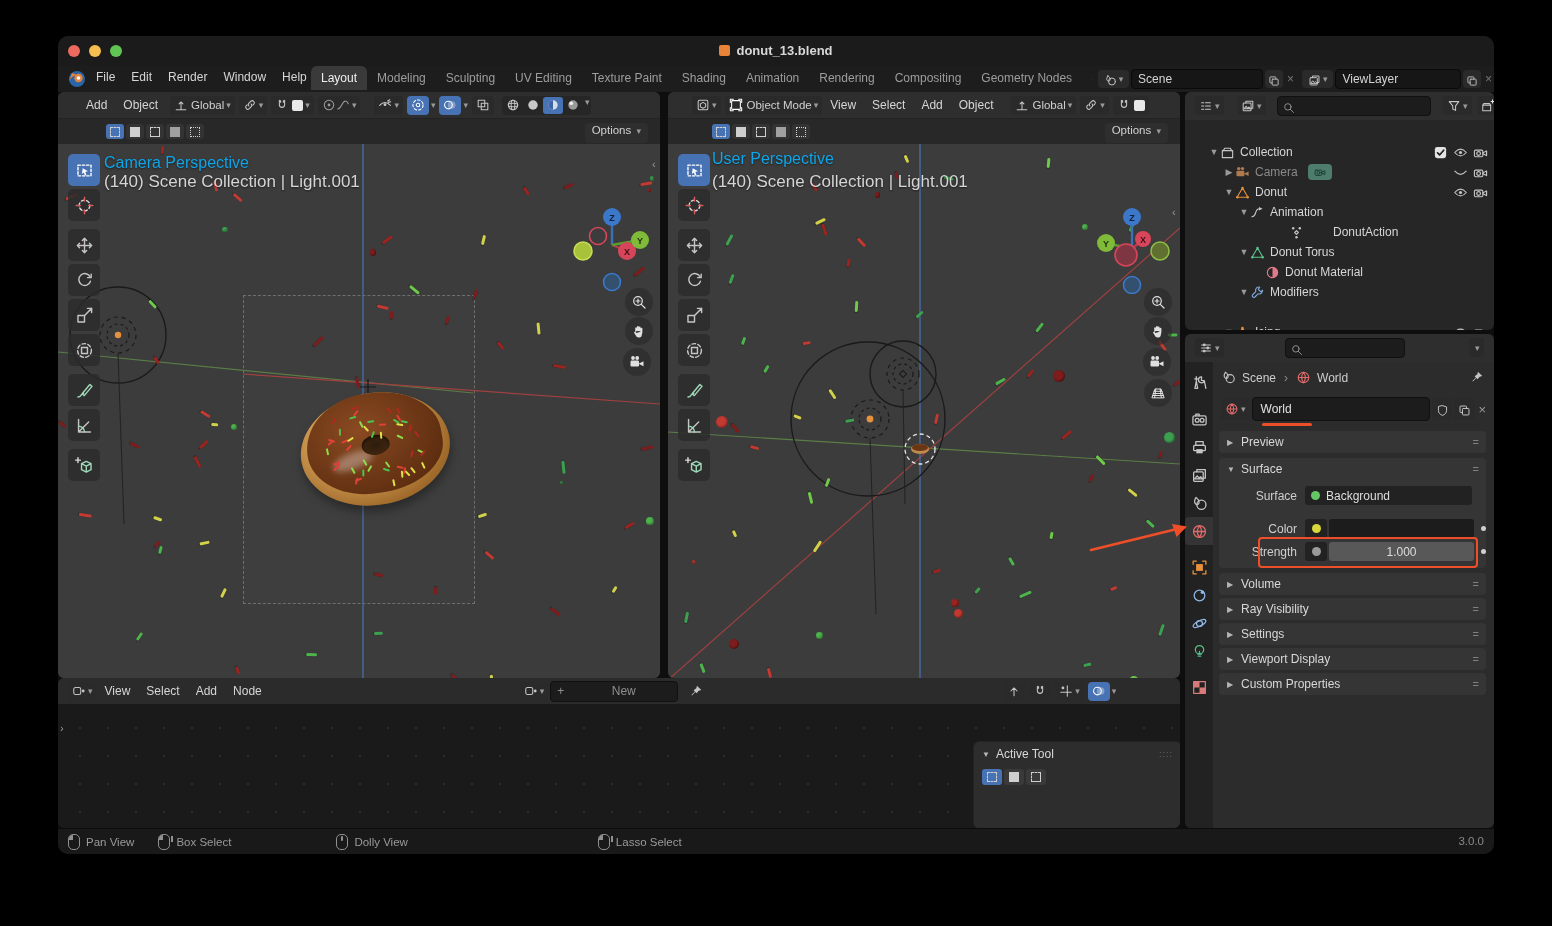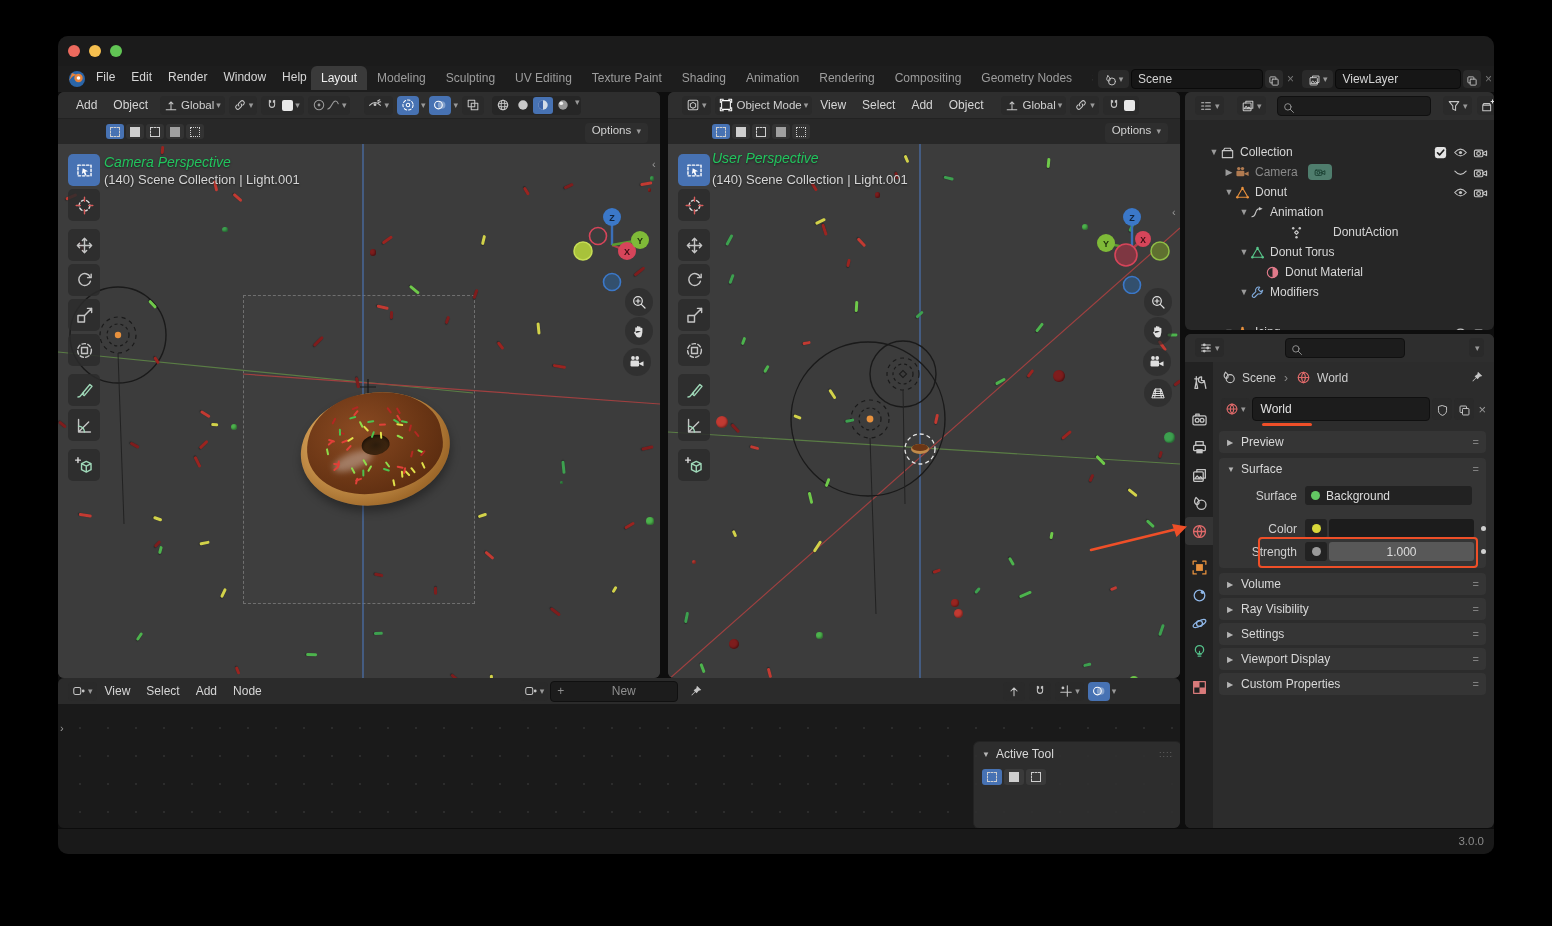--- a/index.html
+++ b/index.html
@@ -25,42 +25,42 @@
   .caret{color:#999;font-size:9px;margin-left:2px;}
   
   .area{background:#303030;border-radius:6px;overflow:hidden;}
   #vpL{left:0;top:56px;width:602px;height:586px;}
   #vpR{left:610px;top:56px;width:512px;height:586px;}
   #outliner{left:1127px;top:56px;width:309px;height:238px;background:#262626;}
   #props{left:1127px;top:298px;width:309px;height:494px;background:#2c2c2c;}
   #nodeed{left:0;top:642px;width:1122px;height:150px;background:#191919;}
   .statusbar{left:0;top:792px;width:1436px;height:26px;background:#191919;border-top:1px solid #0c0c0c;color:#9a9a9a;font-size:11.5px;}
   
-  .vp-header{left:0;top:0;right:0;height:26px;background:#2e2e2e;display:flex;align-items:center;padding-left:10px;white-space:nowrap;overflow:hidden;}
+  .vp-header{left:0;top:0;right:0;height:26px;background:#2e2e2e;display:flex;align-items:center;padding-left:20px;white-space:nowrap;overflow:hidden;}
   .vp-toolrow{left:0;top:26px;right:0;height:26px;background:#282828;border-top:1px solid #222;}
   .vp-canvas{left:0;top:52px;right:0;bottom:0;background:#3c3c3c;overflow:hidden;}
   .hmenu{color:#d6d6d6;font-size:12px;padding:4px 8px;}
   .wbtn{height:19px;background:#2a2a2a;border-radius:4px;display:inline-flex;align-items:center;padding:0 4px;margin-left:4px;color:#d0d0d0;font-size:11.5px;}
   .wbtn.blue{background:#4772b3;}
   .wbtn .ic{width:14px;height:14px;display:inline-block;}
   .shade-group{display:inline-flex;background:#262626;border-radius:4px;margin-left:8px;padding:1px;}
   .shade-group .s{width:20px;height:17px;display:flex;align-items:center;justify-content:center;border-radius:3px;}
   .shade-group .s.on{background:#4772b3;}
   .selmode{position:absolute;left:0;top:5px;display:flex;}
   .selmode .m{width:18px;height:15px;border-radius:3px;background:#333;margin-right:2px;display:flex;align-items:center;justify-content:center;}
   .selmode .m.on{background:#4772b3;}
   .msq{width:8px;height:8px;border:1px dashed #cfcfcf;}
   .msq.solid{border-style:solid;background:#cfcfcf;}
   .options{position:absolute;top:4px;height:18px;color:#d0d0d0;font-size:11.5px;background:#2e2e2e;border-radius:4px;padding:1px 7px;}
   .vp-toolbar{position:absolute;left:10px;width:32px;}
   .tbtn{position:absolute;left:0;width:32px;height:32px;background:#2b2b2bd9;border-radius:5px;display:flex;align-items:center;justify-content:center;}
   .tbtn.on{background:#4772b3;}
   .tbtn .ic{width:19px;height:19px;}
-  .ovl-text{color:#22c55e;font-size:14px;text-shadow:0 1px 2px #0008;font-style:italic;}
-  .ovl-sub{color:#d5d5d5;font-size:13px;text-shadow:0 1px 2px #0008;}
+  .ovl-text{color:#0ea5e9;font-size:16px;text-shadow:0 1px 2px #0008;}
+  .ovl-sub{color:#d5d5d5;font-size:17px;text-shadow:0 1px 2px #0008;}
   .navbtn{position:absolute;width:28px;height:28px;border-radius:50%;background:#2a2a2aa8;display:flex;align-items:center;justify-content:center;}
   .navbtn .ic{width:16px;height:16px;}
   .collapse-arrow{position:absolute;color:#9a9a9a;font-size:11px;}
   
   .ol-header{left:0;top:0;right:0;height:28px;background:#2e2e2e;}
   .ol-row{position:absolute;left:0;right:0;height:20px;display:flex;align-items:center;color:#d6d6d6;font-size:12px;}
   .ol-row .arr{width:12px;color:#9a9a9a;font-size:9px;text-align:center;}
   .ol-row .oic{width:15px;height:15px;margin-right:5px;}
   .ol-toggles{position:absolute;right:6px;display:flex;align-items:center;}
   .ol-toggles .tg{width:15px;height:15px;margin-left:5px;}
@@ -98,20 +98,21 @@
 </style>
 </head>
 <body>
 
 <div id="window" class="a">
 
   <div class="a titlebar">
     <div class="a tl" style="left:10px;background:#ec6a5e"></div>
     <div class="a tl" style="left:31px;background:#f5bf4f"></div>
     <div class="a tl" style="left:52px;background:#61c554"></div>
+    <div class="a title"><span class="doc"></span><span>donut_13.blend</span></div>
   </div>
 
   <div class="a menubar">
     <div class="a logo">
       <svg viewBox="0 0 18 18">
           <circle cx="9" cy="9" r="8" fill="#2a65a8"></circle>
           <circle cx="10.5" cy="8" r="4.2" fill="#e8833a"></circle>
           <circle cx="10.5" cy="8" r="1.8" fill="#fff"></circle>
           <path d="M1 11c2-4 5-6 8-6l-5-2z" fill="#e8833a"></path>
         </svg>
@@ -1209,20 +1210,38 @@
             </span>
           <span class="m" style="width:20px;height:16px;border-radius:3px;background:#3a3a3a;display:flex;align-items:center;justify-content:center">
               <span class="msq" style="border-style:dashed solid solid dashed"></span>
             </span>
         </div>
       </div>
     </div>
   </div>
 
   <div class="a statusbar">
+    <div id="status-hints" style="position:absolute;left:10px;top:5px;display:flex">
+        <span class="hint" style="margin-right: 24px;">
+          <span class="mouse left"></span>
+          <span>Pan View</span>
+        </span>
+        <span class="hint" style="margin-right: 105px;">
+          <span class="mouse left drag"></span>
+          <span>Box Select</span>
+        </span>
+        <span class="hint" style="margin-right: 190px;">
+          <span class="mouse middle"></span>
+          <span>Dolly View</span>
+        </span>
+        <span class="hint" style="margin-right: 30px;">
+          <span class="mouse left drag"></span>
+          <span>Lasso Select</span>
+        </span>
+      </div>
     <div class="a" style="right:10px;top:6px;color:#8a8a8a;font-size:11.5px">3.0.0</div>
   </div>
 
   <svg class="a annot" style="left:1025px;top:478px" width="115" height="48">
     <line x1="8" y1="36" x2="94" y2="15" stroke="#ef4f28" stroke-width="2.6" stroke-linecap="round"></line>
     <path d="M104 12.5 L89 10 L93.5 23 Z" fill="#ef4f28"></path>
   </svg>
 </div>
 
 </body></html>

